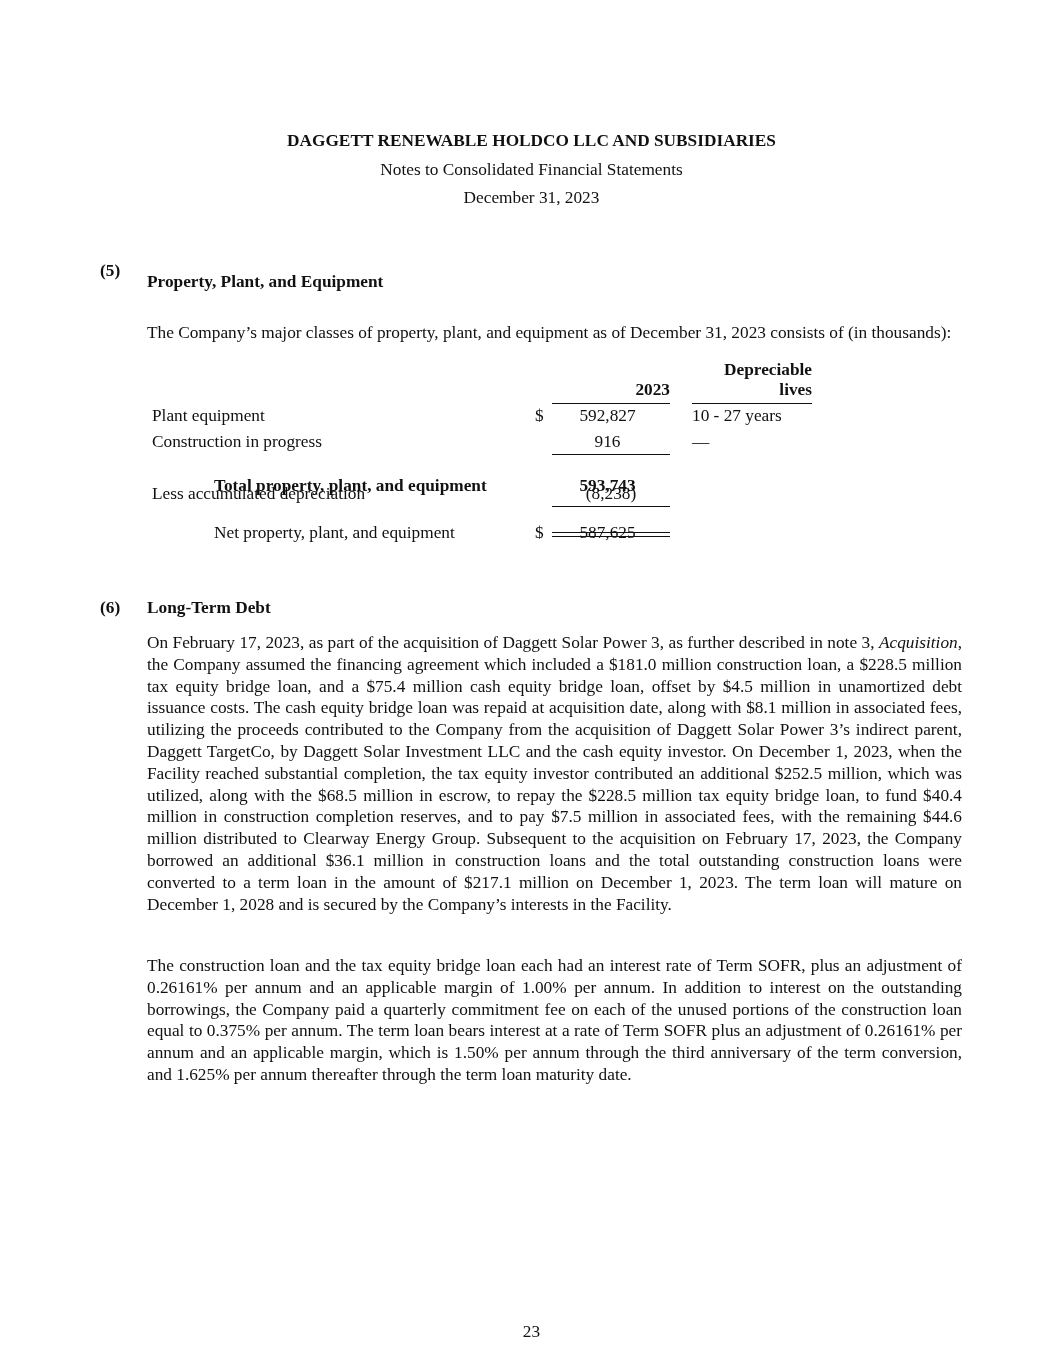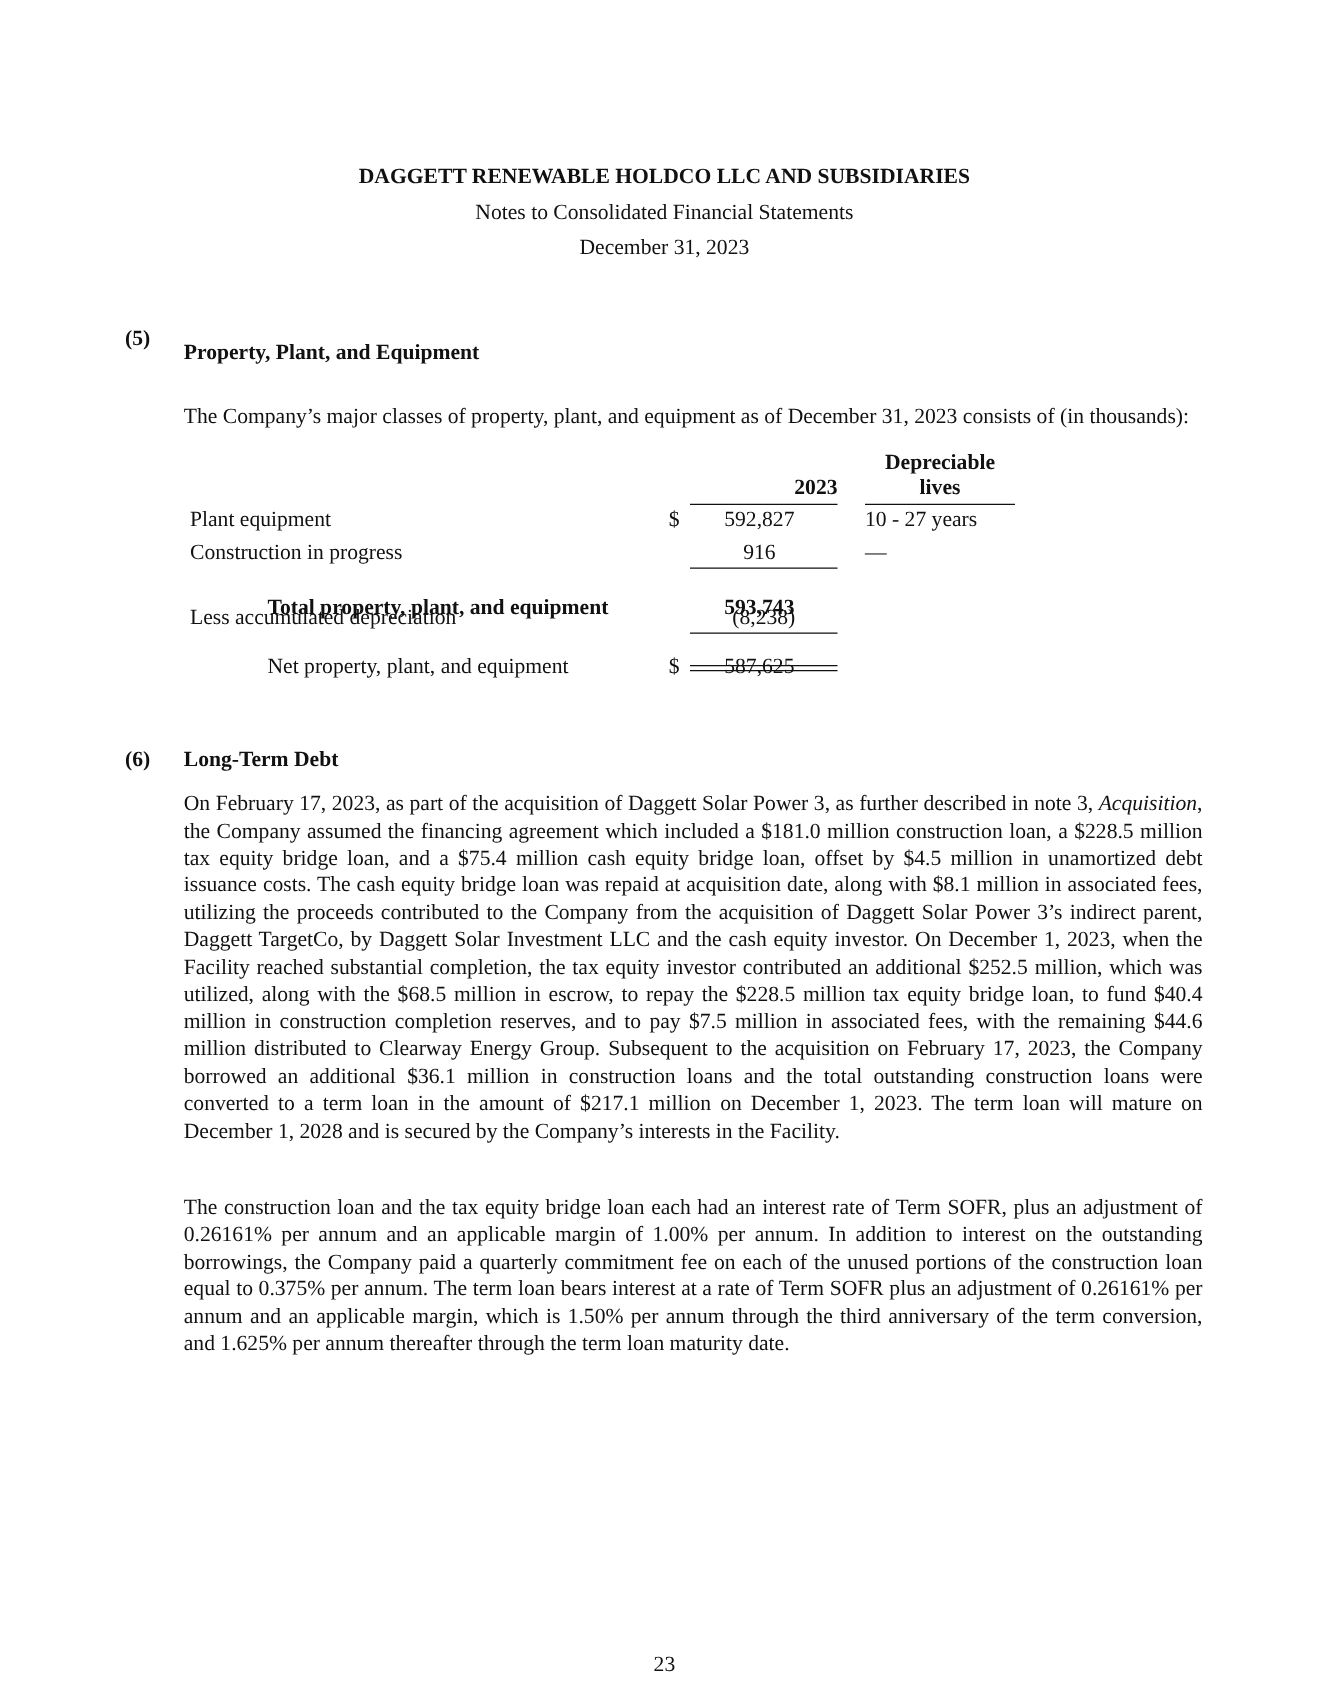--- a/index.html
+++ b/index.html
@@ -25,21 +25,21 @@
     .tbl { position: absolute; left: 147px; top: 360px; width: 680px; }
     .tbl .row { position: absolute; left: 0; height: 26px; width: 680px; }
     .lbl { position: absolute; left: 5px; white-space: nowrap; }
     .lbl.indent { left: 67px; }
     .cur { position: absolute; left: 388px; }
     .amt { position: absolute; left: 405px; width: 118px; text-align: center; white-space: nowrap; }
     .amt.par { width: 118px; }
     .amt.nopar { width: 111px; }
     .life { position: absolute; left: 545px; width: 120px; text-align: left; white-space: nowrap; }
     .col-head-2023 { position: absolute; left: 405px; top: 20px; width: 118px; text-align: right; font-weight: bold; }
-    .col-head-life { position: absolute; left: 545px; top: 0px; width: 120px; text-align: center; font-weight: bold; line-height: 20px; }
+    .col-head-life { position: absolute; left: 545px; top: 0px; width: 120px; text-align: right; font-weight: bold; line-height: 20px; }
     .rule { position: absolute; height: 0; border-top: 1.5px solid #111; }
     .dbl { position: absolute; height: 3px; border-top: 1.5px solid #111; border-bottom: 1.5px solid #111; }
 
     .page-num { position: absolute; top: 1322px; left: 0; width: 1063px; text-align: center; }
     em { font-style: italic; }
   </style>
 </head>
 <body>
 
 <div class="hdr hdr-company">DAGGETT RENEWABLE HOLDCO LLC AND SUBSIDIARIES</div>

